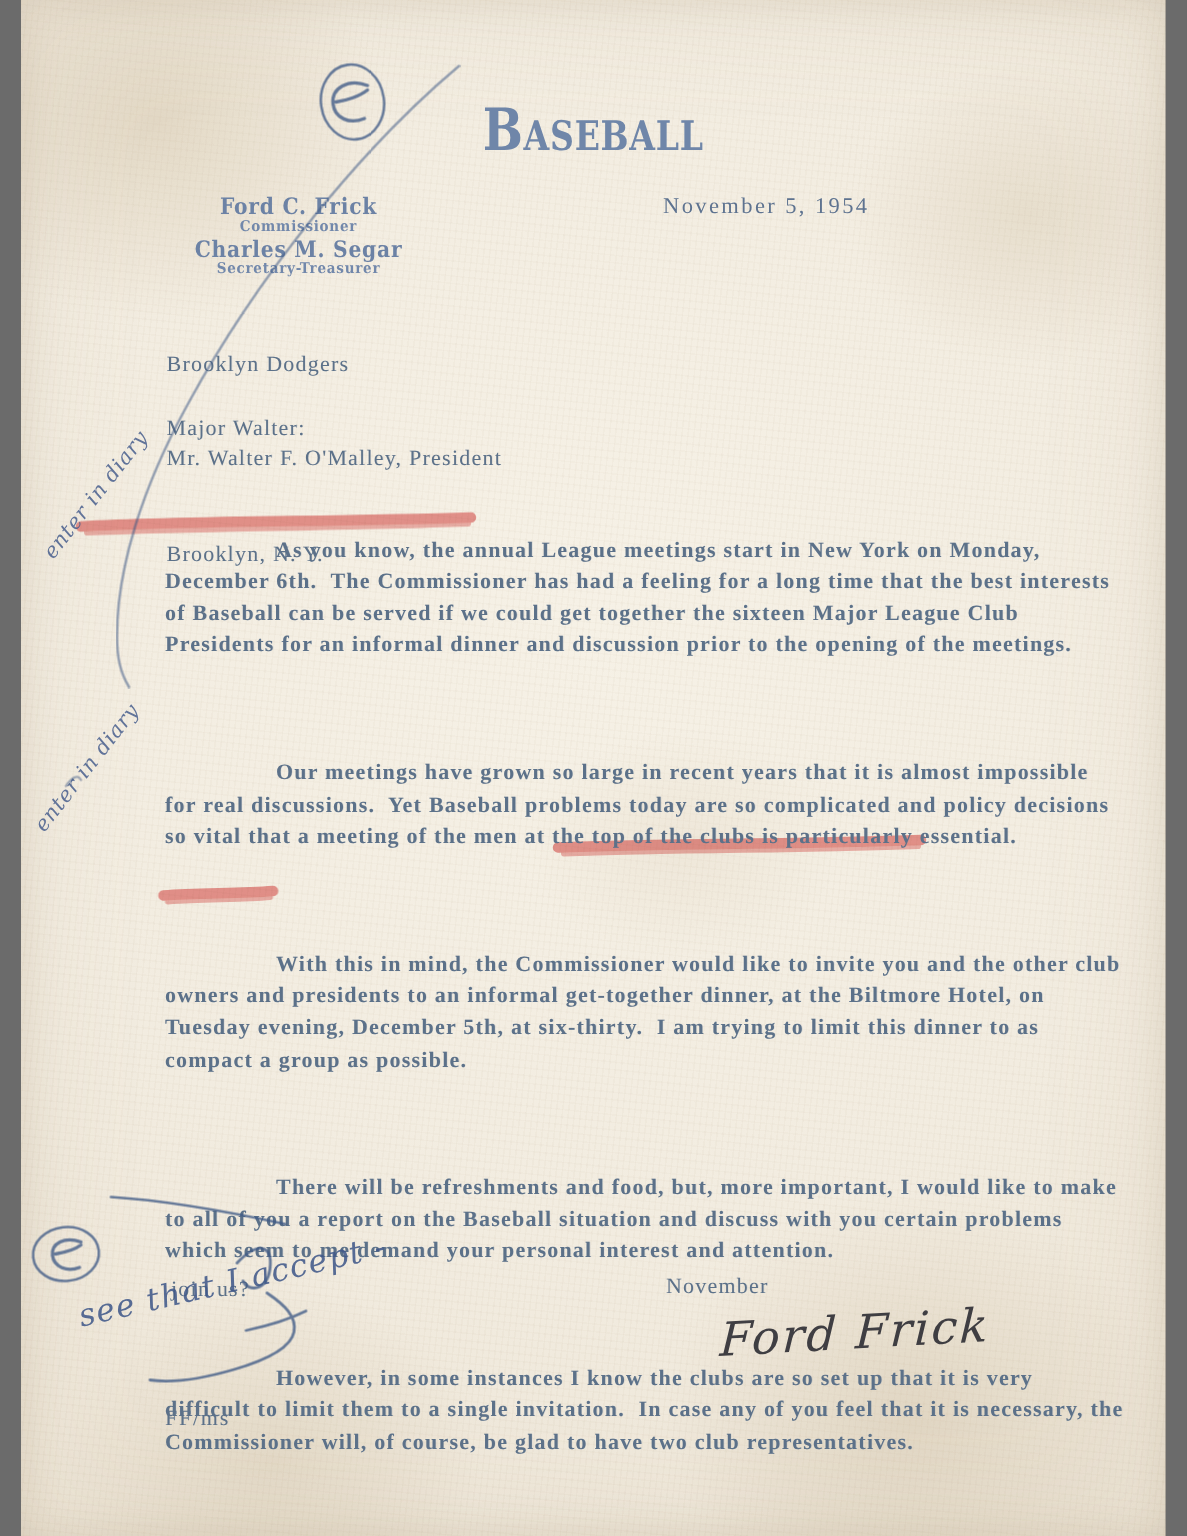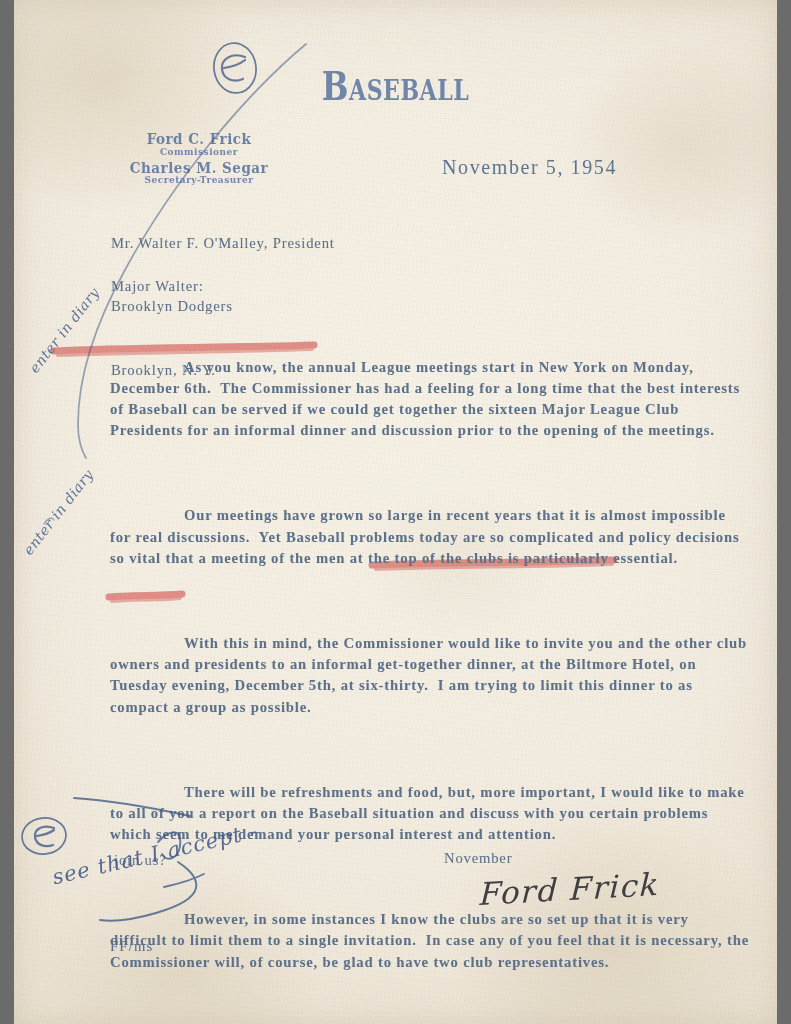--- a/index.html
+++ b/index.html
@@ -79,25 +79,24 @@
   .officer-title {
     font-size: 9px;
     line-height: 1.35;
     margin-bottom: 3px;
     color: #7288ab;
     transform: scaleY(1.1);
     transform-origin: 50% 50%;
   }
   #letter-date {
     left: 428px; top: 130px;
-    font-size: 20px;
+    font-size: 15px;
     letter-spacing: 1.6px;
     color: #5e7390;
     font-family: "Liberation Serif", serif;
-    margin-top: 26px;
   }
   #hq-address { left: 610px; top: 130px; text-align: left; }
   .hq-line {
     font-size: 11.5px;
     line-height: 1.42;
     color: #6d83a6;
     transform: scaleY(1.1);
     transform-origin: 0 50%;
     white-space: nowrap;
   }
@@ -193,22 +192,22 @@
     <div class="gothic officer-name">Ford C. Frick</div>
     <div class="gothic officer-title">Commissioner</div>
     <div class="gothic officer-name">Charles M. Segar</div>
     <div class="gothic officer-title">Secretary-Treasurer</div>
   </div>
 
   <div class="layer" id="letter-date">November 5, 1954</div>
 
 
   <div class="layer tw" id="recipient">
+    <div>Brooklyn Dodgers</div>
     <div>Mr. Walter F. O'Malley, President</div>
-    <div>Brooklyn Dodgers</div>
     <div>Brooklyn, N. Y.</div>
   </div>
 
   <div class="layer tw" id="salutation">Major Walter:</div>
 
   <div class="layer tw" id="body">
     <p>As you know, the annual League meetings start in New York on Monday, December 6th.  The Commissioner has had a feeling for a long time that the best interests of Baseball can be served if we could get together the sixteen Major League Club Presidents for an informal dinner and discussion prior to the opening of the meetings.</p>
     <p>Our meetings have grown so large in recent years that it is almost impossible for real discussions.  Yet Baseball problems today are so complicated and policy decisions so vital that a meeting of the men at the top of the clubs is particularly essential.</p>
     <p>With this in mind, the Commissioner would like to invite you and the other club owners and presidents to an informal get-together dinner, at the Biltmore Hotel, on Tuesday evening, December 5th, at six-thirty.  I am trying to limit this dinner to as compact a group as possible.</p>
     <p>There will be refreshments and food, but, more important, I would like to make to all of you a report on the Baseball situation and discuss with you certain problems which seem to me demand your personal interest and attention.</p>

